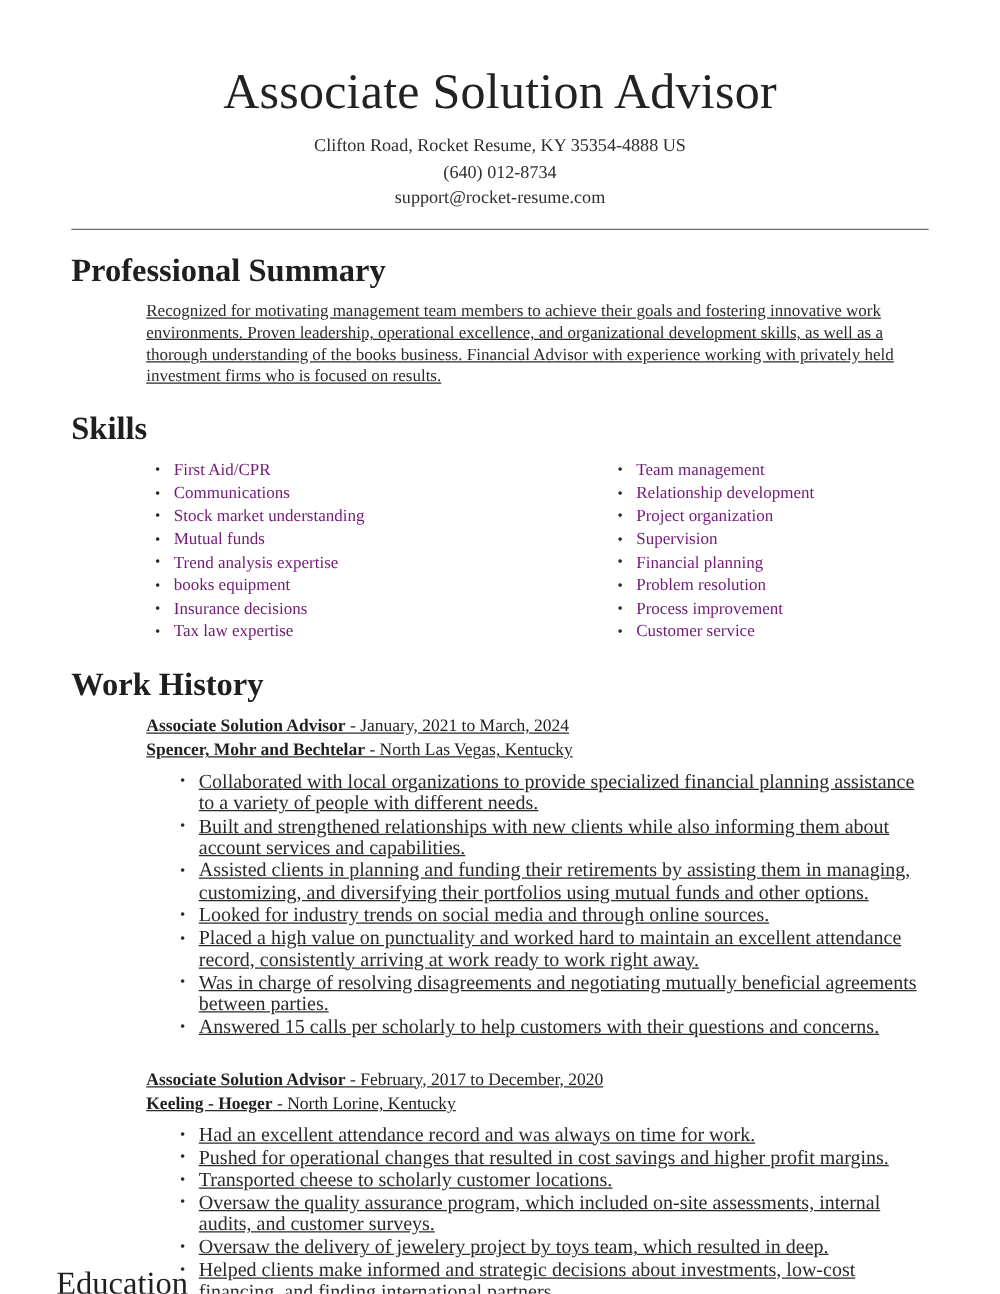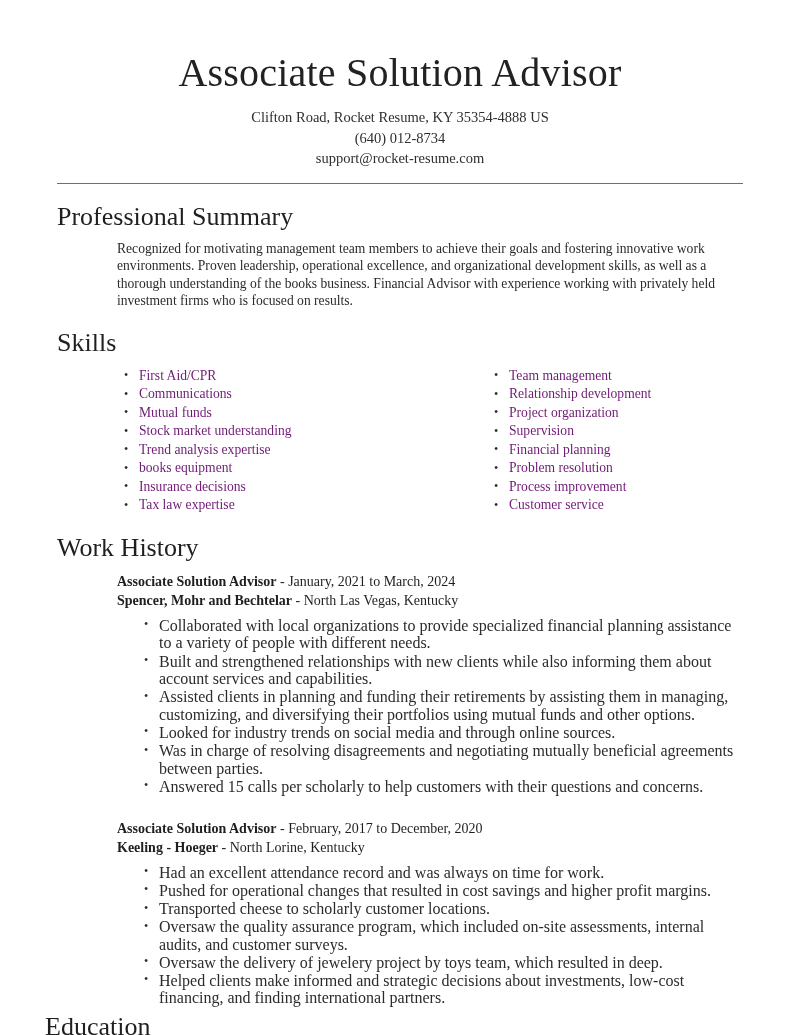--- a/index.html
+++ b/index.html
@@ -53,29 +53,30 @@
     margin: 14px 45px 0 45px;
   }
 
   
   .section {
     padding: 0 45px;
   }
   .section-heading {
     font-size: 26px;
     line-height: 30px;
-    font-weight: normal;
+    font-weight: bold;
     color: #1f1f1f;
     margin: 0;
     padding-top: 18px;
   }
 
   .section-body {
     padding-left: 60px;
     padding-right: 3px;
+    text-decoration: underline;
   }
 
   .summary-text {
     font-size: 13.6px;
     line-height: 17.6px;
     color: #2b2b2b;
     margin: 0;
     padding-top: 8px;
     text-align: left;
   }
@@ -195,22 +196,22 @@
     </div>
   </div>
 
   <div class="section">
     <h2 class="section-heading">Skills</h2>
     <div class="skills-wrap">
       <div class="skills-col left">
         <ul class="bullets" id="skills-left">
             <li>First Aid/CPR</li>
             <li>Communications</li>
+            <li>Stock market understanding</li>
             <li>Mutual funds</li>
-            <li>Stock market understanding</li>
             <li>Trend analysis expertise</li>
             <li>books equipment</li>
             <li>Insurance decisions</li>
             <li>Tax law expertise</li>
           </ul>
       </div>
       <div class="skills-col right">
         <ul class="bullets" id="skills-right">
             <li>Team management</li>
             <li>Relationship development</li>
@@ -229,20 +230,21 @@
     <h2 class="section-heading">Work History</h2>
     <div class="section-body" id="jobs-container">
         <div class="job">
           <div class="job-line"><span class="job-strong">Associate Solution Advisor</span><span class="job-sep"> - </span><span class="job-meta">January, 2021 to March, 2024</span></div>
           <div class="job-line"><span class="job-strong">Spencer, Mohr and Bechtelar</span><span class="job-sep"> - </span><span class="job-meta">North Las Vegas, Kentucky</span></div>
           <ul class="job-bullets">
             <li>Collaborated with local organizations to provide specialized financial planning assistance to a variety of people with different needs.</li>
             <li>Built and strengthened relationships with new clients while also informing them about account services and capabilities.</li>
             <li>Assisted clients in planning and funding their retirements by assisting them in managing, customizing, and diversifying their portfolios using mutual funds and other options.</li>
             <li>Looked for industry trends on social media and through online sources.</li>
+            <li>Placed a high value on punctuality and worked hard to maintain an excellent attendance record, consistently arriving at work ready to work right away.</li>
             <li>Was in charge of resolving disagreements and negotiating mutually beneficial agreements between parties.</li>
             <li>Answered 15 calls per scholarly to help customers with their questions and concerns.</li>
           </ul>
         </div>
         <div class="job">
           <div class="job-line"><span class="job-strong">Associate Solution Advisor</span><span class="job-sep"> - </span><span class="job-meta">February, 2017 to December, 2020</span></div>
           <div class="job-line"><span class="job-strong">Keeling - Hoeger</span><span class="job-sep"> - </span><span class="job-meta">North Lorine, Kentucky</span></div>
           <ul class="job-bullets">
             <li>Had an excellent attendance record and was always on time for work.</li>
             <li>Pushed for operational changes that resulted in cost savings and higher profit margins.</li>

